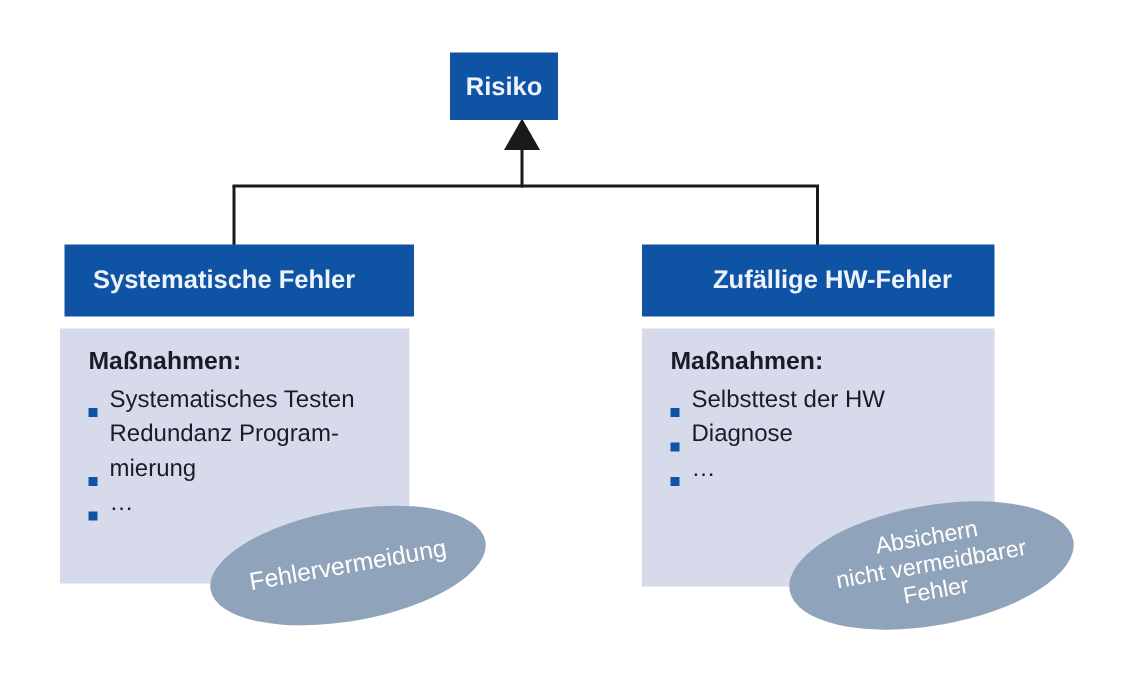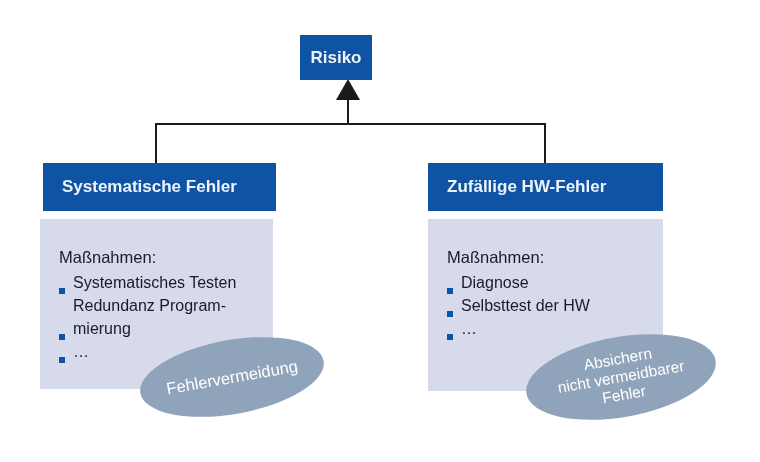--- a/index.html
+++ b/index.html
@@ -21,31 +21,31 @@
     left: 300px; top: 35px; width: 72px; height: 45px;
     justify-content: center;
     font-size: 17px; font-weight: bold;
   }
   .branch-header {
     top: 163px; height: 48px;
     padding-left: 19px;
     font-size: 17px; font-weight: bold;
   }
   .branch-header.left { left: 43px; width: 233px; }
-  .branch-header.right { left: 428px; width: 235px; }
+  .branch-header.right { left: 428px; width: 235px; justify-content: center; }
   .branch-body {
     position: absolute; top: 219px;
     background: var(--panel-bg, #d7daea);
     box-sizing: border-box;
     padding: 13px 10px 0 19px;
     color: var(--text-dark, #1b1b28);
   }
   .branch-body.left { left: 40px; width: 233px; height: 170px; }
   .branch-body.right { left: 428px; width: 235px; height: 172px; }
-  .measures-heading { font-size: 16.5px; font-weight: normal; margin: 16px 0 4px 0; }
+  .measures-heading { font-size: 16.5px; font-weight: bold; margin: 0 0 4px 0; }
   .measure-list { list-style: none; margin: 0; padding: 0; }
   .measure-item { display: flex; align-items: flex-end; font-size: 16px; line-height: 23px; }
   .bullet-square {
     flex: 0 0 auto;
     width: 6px; height: 6px;
     margin: 9px 8px 0 0;
     background: var(--accent-blue, #0e53a4);
   }
   .measure-text { white-space: pre-line; }
   .connector { position: absolute; background: var(--line-color, #1a1a1a); }
@@ -121,25 +121,25 @@
   </div>
 
   <div class="node branch-header right">
     <span>Zufällige HW-Fehler</span>
   </div>
   <div class="branch-body right">
     <p class="measures-heading">Maßnahmen:</p>
     <ul class="measure-list">
       <li class="measure-item">
         <span class="bullet-square"></span>
-        <span class="measure-text">Diagnose</span>
+        <span class="measure-text">Selbsttest der HW</span>
       </li>
       <li class="measure-item">
         <span class="bullet-square"></span>
-        <span class="measure-text">Selbsttest der HW</span>
+        <span class="measure-text">Diagnose</span>
       </li>
       <li class="measure-item">
         <span class="bullet-square"></span>
         <span class="measure-text">…</span>
       </li>
     </ul>
   </div>
   <div class="badge-ellipse right">
     <span class="badge-text">Absichern
 nicht vermeidbarer

